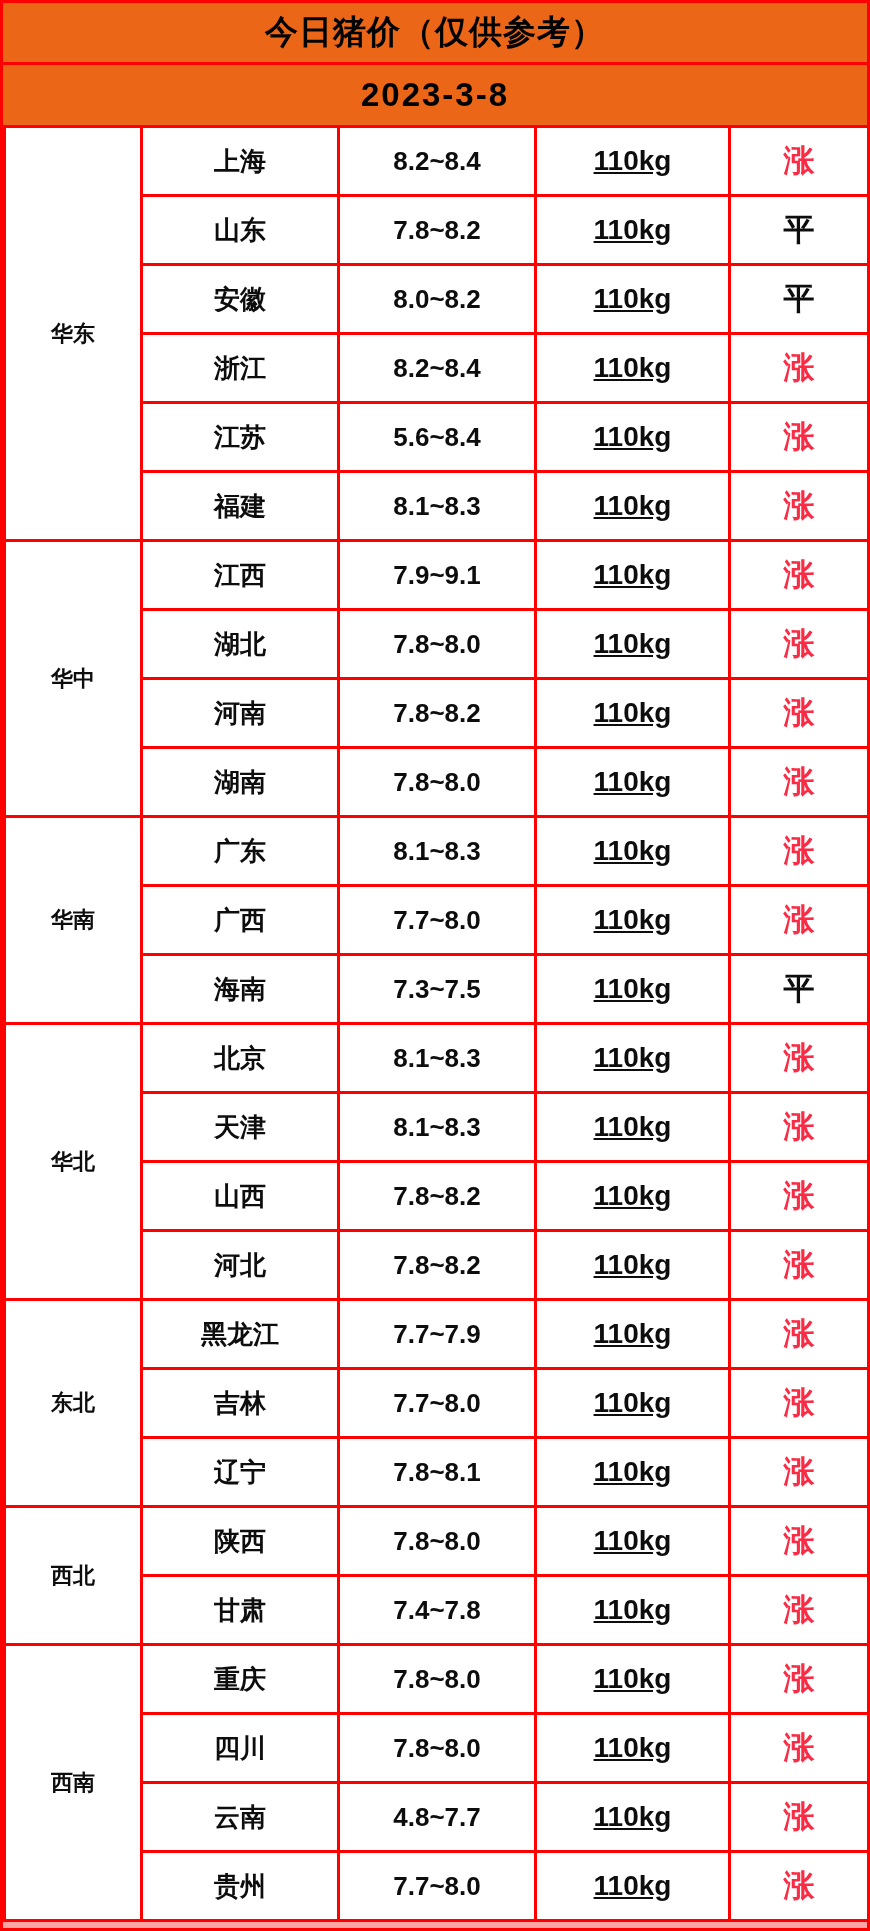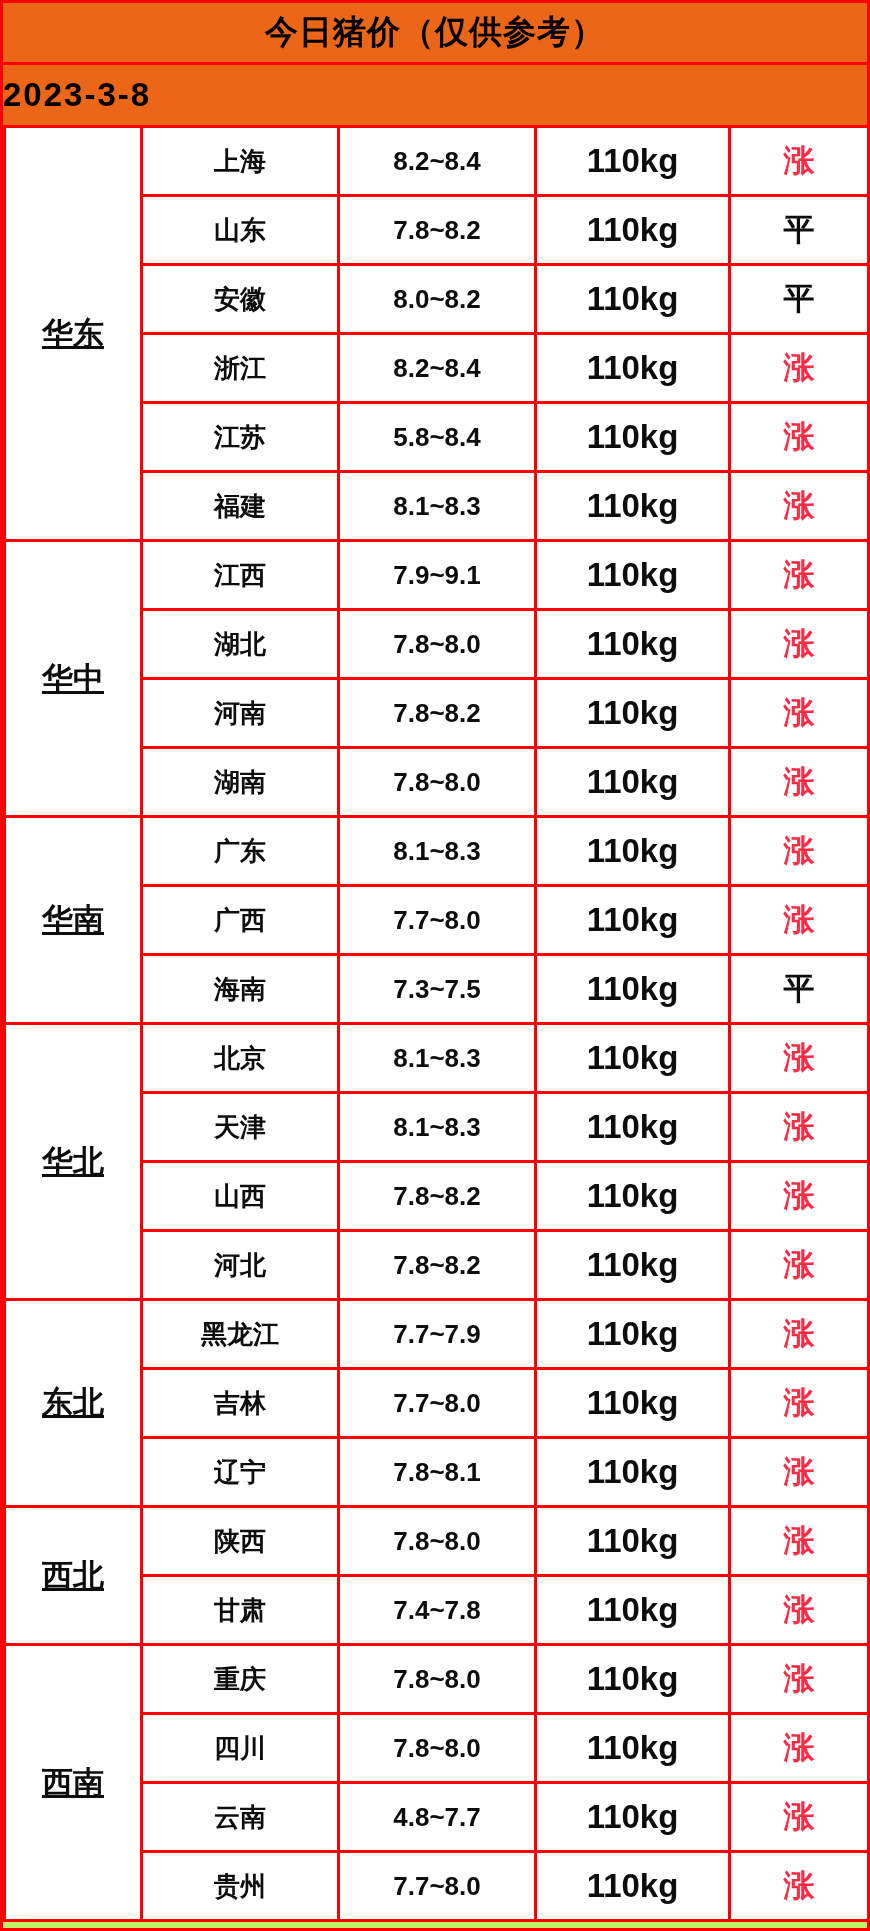--- a/index.html
+++ b/index.html
@@ -11,49 +11,49 @@
   *{box-sizing:border-box;}
   html,body{margin:0;padding:0;background:#ffffff;}
   body{
     width:870px;height:1931px;overflow:hidden;
     font-family:"Liberation Sans","DejaVu Sans",sans-serif;
     font-weight:bold;color:var(--ink);
   }
   .page{
     width:870px;height:1931px;
     border:3px solid var(--border-red);
-    display:flex;flex-direction:column;background:#bef264;
+    display:flex;flex-direction:column;background:#fca5a5;
   }
   .title-bar{
     height:62px;flex:0 0 62px;
     background:var(--orange);
     border-bottom:3px solid var(--border-red);
     display:flex;align-items:center;justify-content:center;
     font-size:33px;letter-spacing:1px;color:#000;
   }
   .date-bar{
     height:60px;flex:0 0 60px;
     background:var(--orange);
-    display:flex;align-items:center;
+    display:flex;align-items:center;justify-content:center;
     font-size:33px;letter-spacing:2px;color:#000;
   }
   table.price-table{
     width:100%;border-collapse:collapse;table-layout:fixed;
   }
   table.price-table tr{height:69px;}
   table.price-table td{
     border:3px solid var(--border-red);
     background:#ffffff;
     text-align:center;vertical-align:middle;
     padding:0;overflow:hidden;white-space:nowrap;
   }
-  td.region{font-size:31px;text-decoration:underline;}
+  td.region{font-size:22px;}
   td.province{font-size:26px;}
   td.price{font-size:26px;margin-top:32px;}
-  td.weight{font-size:33px;}
+  td.weight{font-size:28px;text-decoration:underline;}
   td.status{font-size:31px;}
   td.status.up{color:var(--up-red);}
   td.status.flat{color:var(--ink);}
   col.c-region{width:137px;}
   col.c-province{width:197px;}
   col.c-price{width:197px;}
   col.c-weight{width:194px;}
   col.c-status{width:139px;}
 </style>
 </head>
@@ -95,21 +95,21 @@
           <td class="status flat">平</td>
         </tr>
         <tr>
           <td class="province">浙江</td>
           <td class="price">8.2~8.4</td>
           <td class="weight">110kg</td>
           <td class="status up">涨</td>
         </tr>
         <tr>
           <td class="province">江苏</td>
-          <td class="price">5.8~8.4</td>
+          <td class="price">5.6~8.4</td>
           <td class="weight">110kg</td>
           <td class="status up">涨</td>
         </tr>
         <tr>
           <td class="province">福建</td>
           <td class="price">8.1~8.3</td>
           <td class="weight">110kg</td>
           <td class="status up">涨</td>
         </tr>
         <tr>

